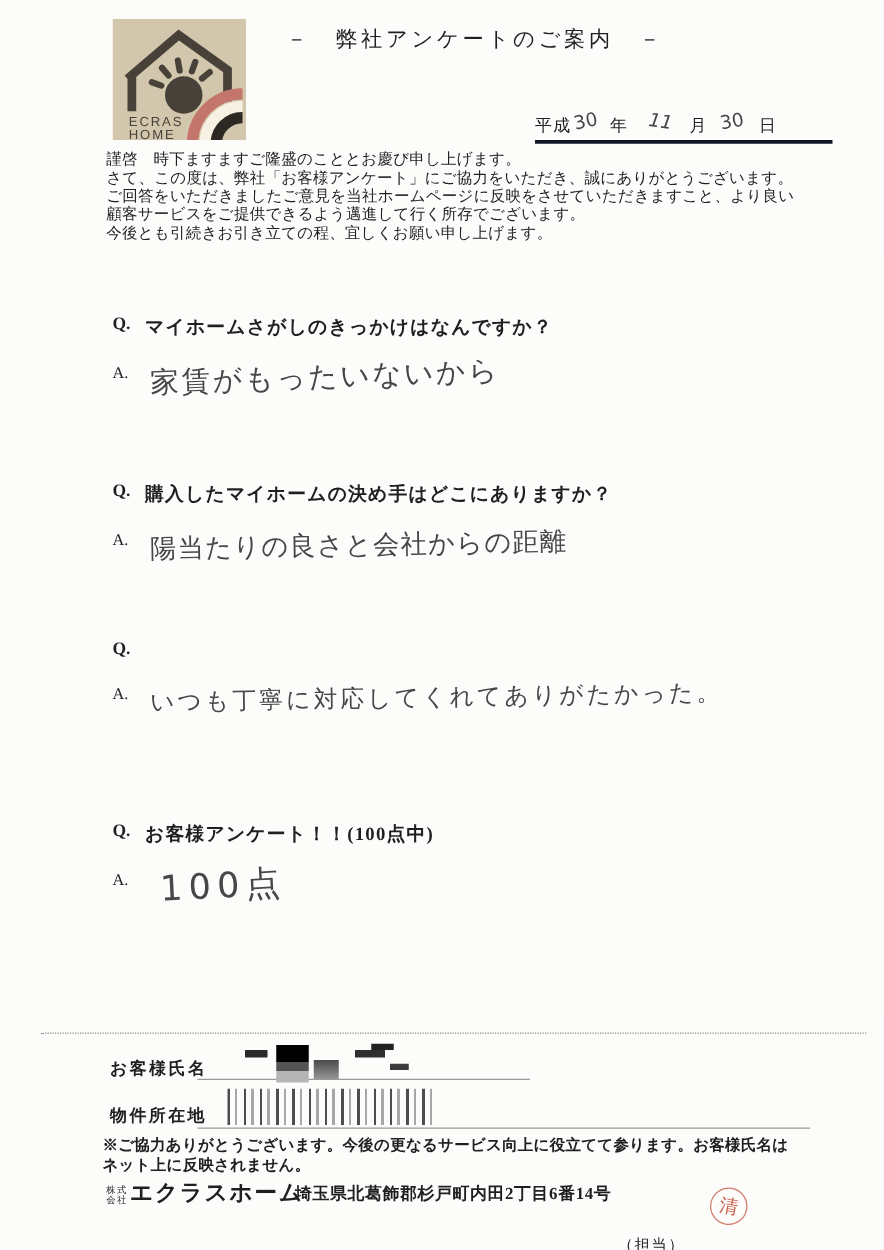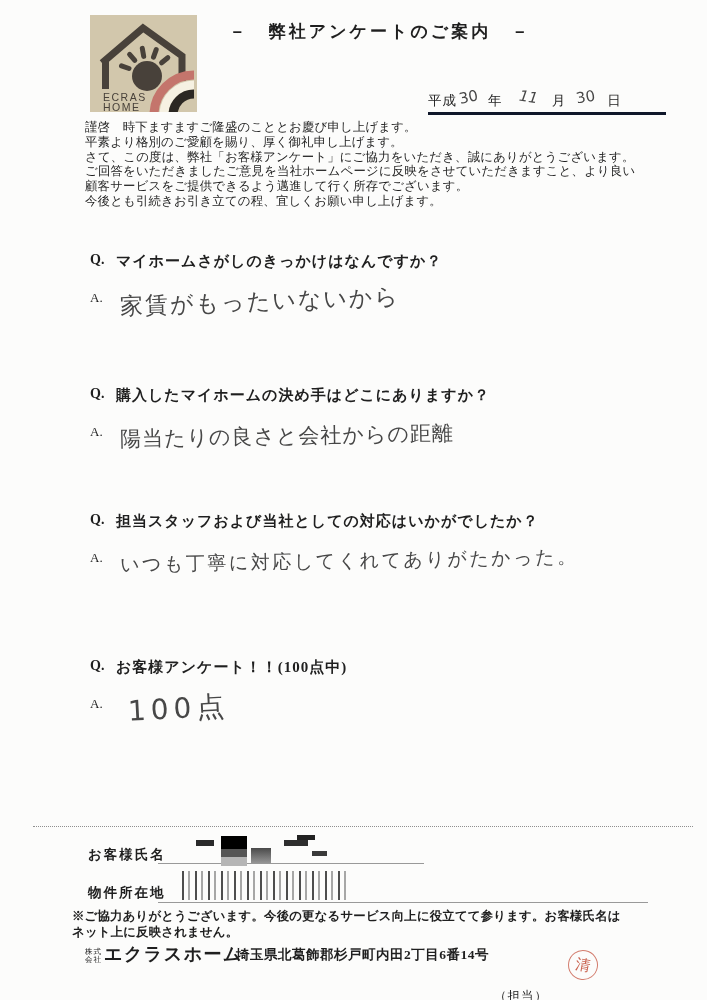--- a/index.html
+++ b/index.html
@@ -12,21 +12,21 @@
   .page{
     position:relative; width:707px; height:1000px; margin:0 auto;
     background:var(--paper); overflow:hidden;
     font-family:"Liberation Serif","DejaVu Serif",serif; color:var(--ink);
   }
   
   .logo{position:absolute; left:90px; top:15px; width:107px; height:97px;border-radius:13px;}
   
   .title{
     position:absolute; left:55px; top:20px; width:650px; margin:0;
-    text-align:center; font-size:17px; font-weight:bold; letter-spacing:3px;
+    text-align:center; font-size:17px; font-weight:normal; letter-spacing:3px;
   }
   
   .date-line{
     position:absolute; left:428px; top:82px; width:238px; height:28px;
     border-bottom:3px solid #0f172a; display:flex; align-items:flex-end;
     padding-bottom:2px; font-size:13.5px;
   }
   .date-line .printed{letter-spacing:1px;}
   .hw{font-family:"DejaVu Sans","Liberation Sans",sans-serif; color:var(--handwriting);}
   .date-num{font-size:15px; margin:0 6px; position:relative; top:-4px;}
@@ -65,21 +65,21 @@
   .r5{left:297px; top:835px; width:18px; height:5px; background:#222;}
   .r6{left:312px; top:851px; width:15px; height:5px; background:#3a3a3a;}
   .mosaic{
     position:absolute; left:182px; top:871px; width:168px; height:29px; opacity:.85;
     background:
       repeating-linear-gradient(90deg, rgba(25,25,25,.9) 0 2px, transparent 2px 6px,
         rgba(70,70,70,.55) 6px 8px, transparent 8px 13px),
       repeating-linear-gradient(0deg, transparent 0 3px, rgba(252,252,251,.5) 3px 5px);
   }
   
-  .foot-note{position:absolute; left:72px; top:909px; width:580px;}
+  .foot-note{position:absolute; left:82px; top:909px; width:580px;}
   .foot-note p{margin:0; font-size:12.4px; line-height:15.5px; font-weight:bold; letter-spacing:0.2px;}
   .company-prefix{
     position:absolute; left:85px; top:948px; font-size:7.5px; line-height:8px;
     font-family:"Liberation Sans","DejaVu Sans",sans-serif; letter-spacing:1px;text-align:right;
   }
   .company-name{
     position:absolute; left:104px; top:942px; font-size:18px; font-weight:bold;
     font-family:"Liberation Sans","DejaVu Sans",sans-serif; letter-spacing:1.5px;
   }
   .company-address{position:absolute; left:236px; top:946px; font-size:13.5px; font-weight:bold; letter-spacing:0.5px;}
@@ -130,21 +130,20 @@
     <span class="hw date-num d-year">30</span>
     <span class="printed">年</span>
     <span class="hw date-num d-month">11</span>
     <span class="printed">月</span>
     <span class="hw date-num d-day">30</span>
     <span class="printed">日</span>
   </div>
 
   <div class="greeting">
     <p>謹啓　時下ますますご隆盛のこととお慶び申し上げます。</p>
-    <p>平素より格別のご愛顧を賜り、厚く御礼申し上げます。</p>
     <p>さて、この度は、弊社「お客様アンケート」にご協力をいただき、誠にありがとうございます。</p>
     <p>ご回答をいただきましたご意見を当社ホームページに反映をさせていただきますこと、より良い</p>
     <p>顧客サービスをご提供できるよう邁進して行く所存でございます。</p>
     <p>今後とも引続きお引き立ての程、宜しくお願い申し上げます。</p>
   </div>
 
   <div class="qa qa1">
     <div class="q-row">
       <span class="q-label">Q.</span>
       <span class="q-text">マイホームさがしのきっかけはなんですか？</span>
@@ -162,21 +161,20 @@
     </div>
     <div class="a-row">
       <span class="a-label">A.</span>
       <span class="hw answer ans2">陽当たりの良さと会社からの距離</span>
     </div>
   </div>
 
   <div class="qa qa3">
     <div class="q-row">
       <span class="q-label">Q.</span>
-      <span class="q-text">担当スタッフおよび当社としての対応はいかがでしたか？</span>
     </div>
     <div class="a-row">
       <span class="a-label">A.</span>
       <span class="hw answer ans3">いつも丁寧に対応してくれてありがたかった。</span>
     </div>
   </div>
 
   <div class="qa qa4">
     <div class="q-row">
       <span class="q-label">Q.</span>

